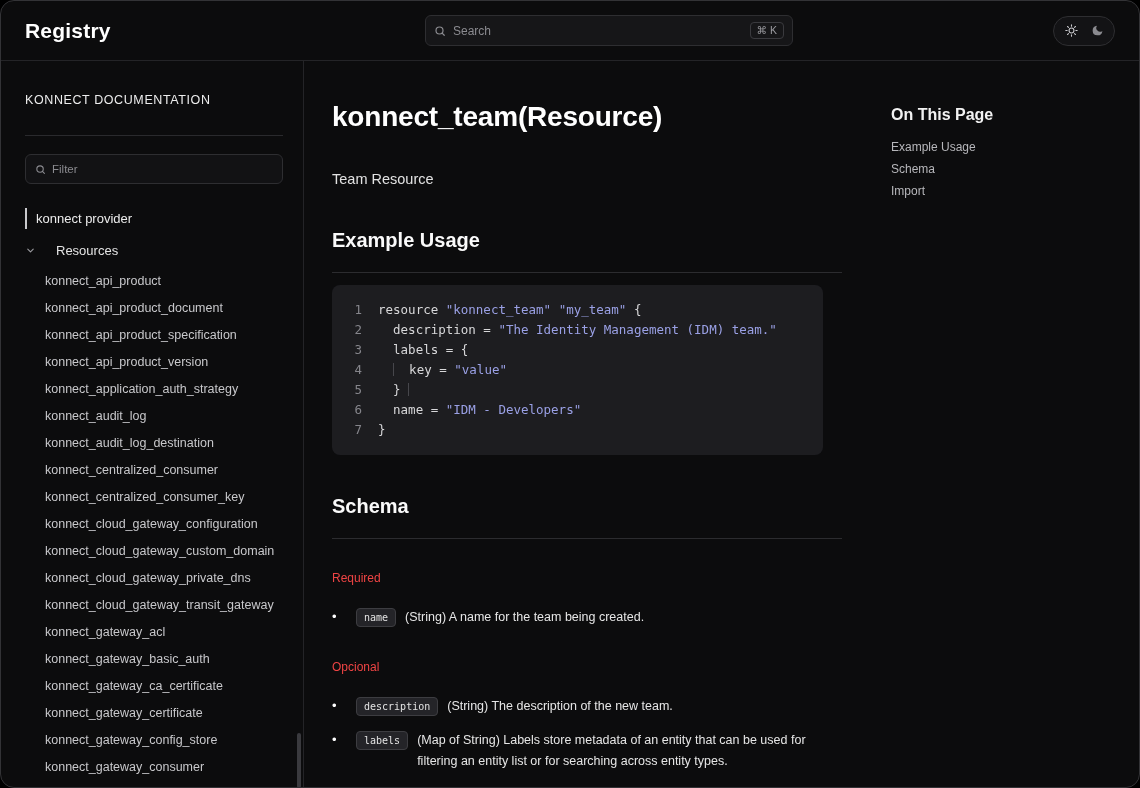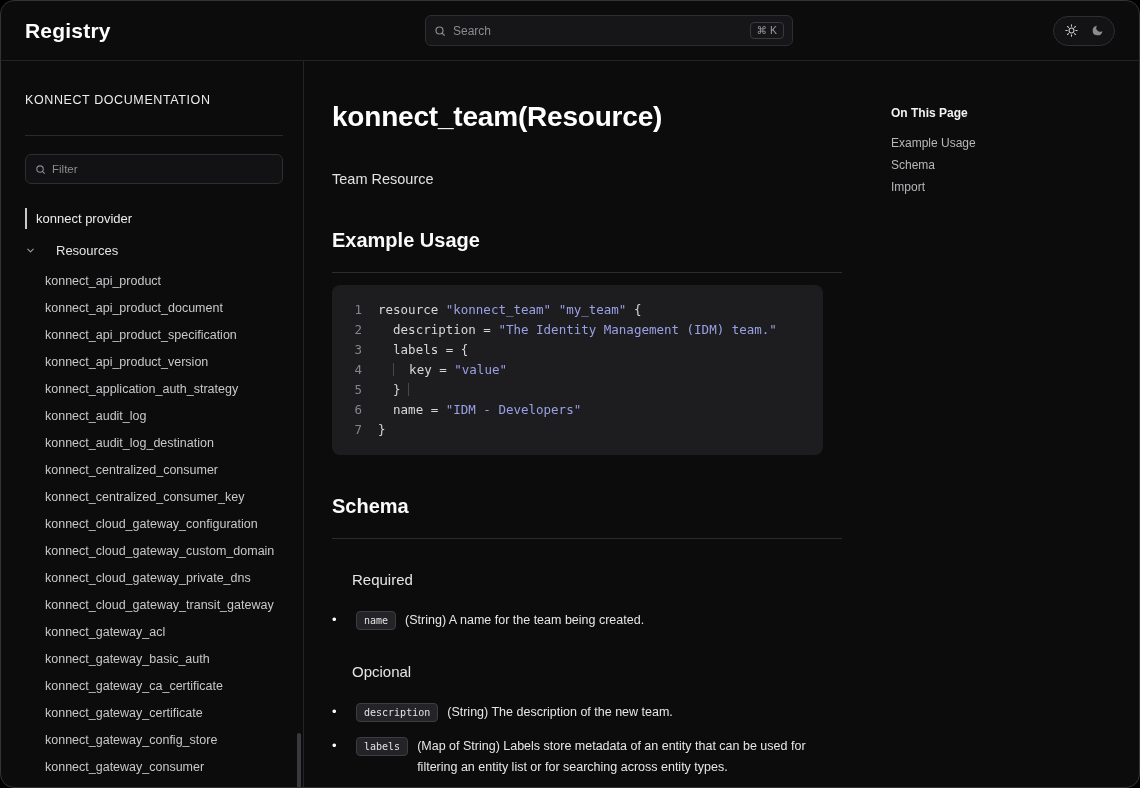--- a/index.html
+++ b/index.html
@@ -100,36 +100,36 @@
   .code-line { display:flex; white-space:pre; }
   .ln { width:14px; text-align:right; color:#85858b; flex:none; margin-right:16px; user-select:none; }
   .lc { color:#d8d8da; }
   .seg-plain { color:#d8d8da; }
   .seg-string { color:#9aa0e5; }
   .seg-guide {
     display:inline-block; width:1px; height:13px; background:#47474c;
     vertical-align:-2px;
   }
 
-  .sub-heading { margin-top:32px; font-size:15px; color:#e5e5e5;margin-left:20px; }
+  .sub-heading { margin-top:32px; font-size:12px; color:#ef4444; }
   .attr-list { margin-top:22px; list-style:none; display:flex; flex-direction:column; gap:13px; }
   .attr-item { display:flex; align-items:flex-start; }
   .attr-item::before {
     content:"•"; color:#fff; font-size:13px; width:24px; flex:none; line-height:20px;
   }
   .badge {
     flex:none; font-family:"DejaVu Sans Mono", monospace; font-size:10px;
     color:#e3e3e3; background:#242428; border:1px solid #3d3d41;
     border-radius:4px; padding:2px 7px; margin-right:9px; margin-top:1px; line-height:13px;
   }
   .attr-text { font-size:12.5px; color:#e6e6e6; line-height:21px; }
 
   
   .toc { margin-left:auto; width:248px; flex:none; padding:45px 24px 0 0; }
-  .toc-heading { font-size:12px; font-weight:700; color:#f2f2f2; }
+  .toc-heading { font-size:16px; font-weight:700; color:#f2f2f2; }
   .toc-links { margin-top:12px; display:flex; flex-direction:column; }
   .toc-link {
     font-size:12px; color:#b7b7bb; line-height:22px; text-decoration:none; cursor:pointer;
   }
 
   svg { display:block; }
 </style>
 </head>
 <body>
 

